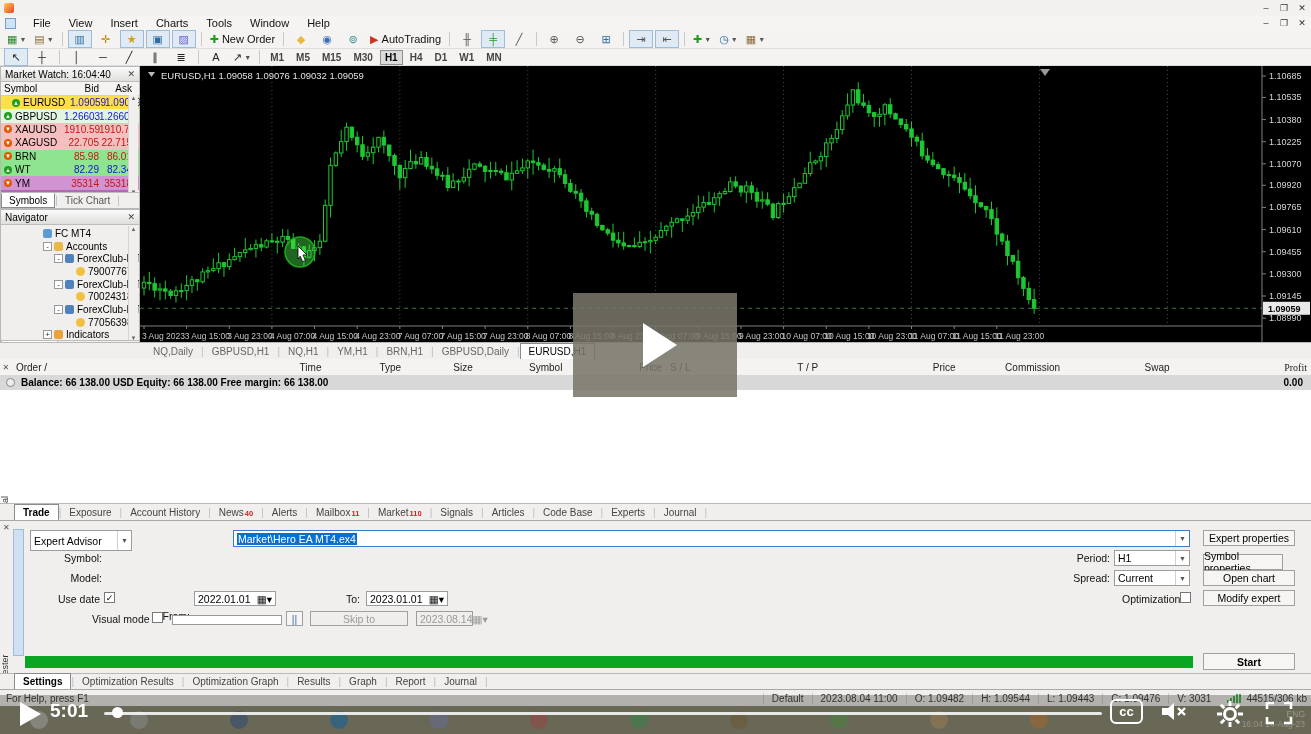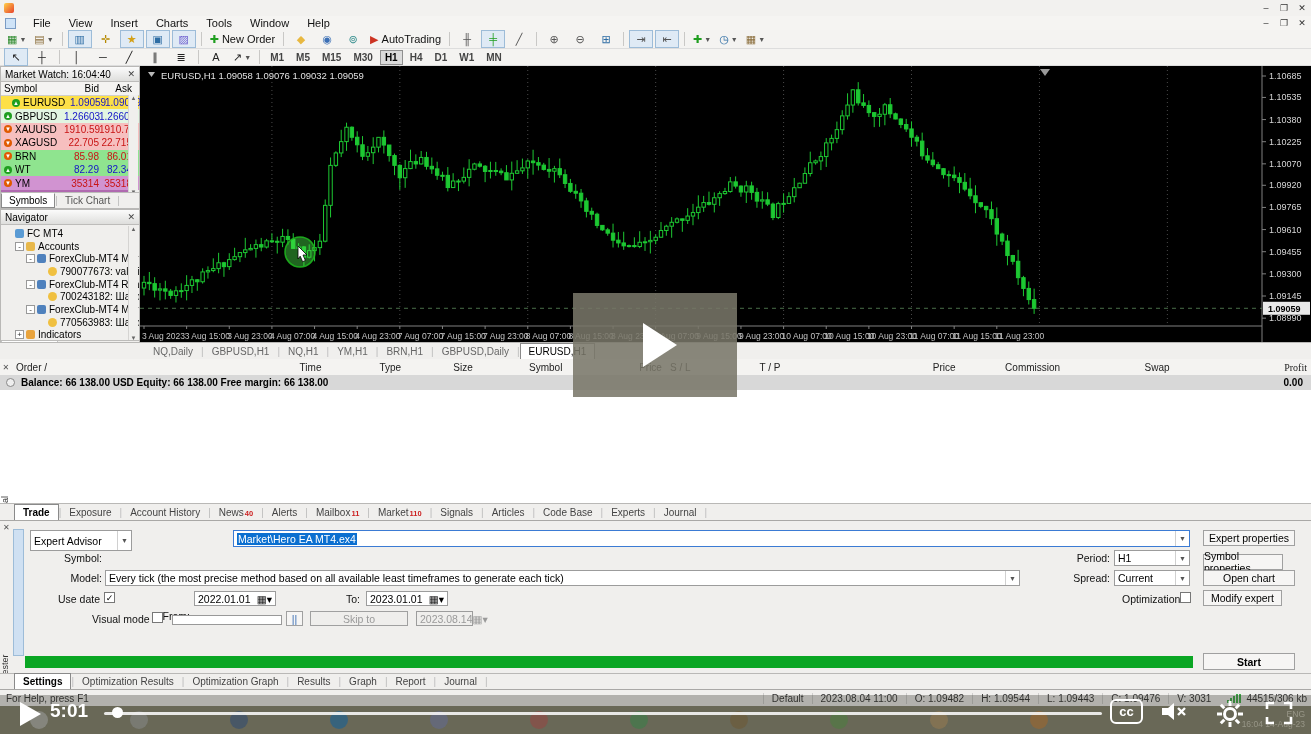--- a/index.html
+++ b/index.html
@@ -39,21 +39,21 @@
   .mwc2{width:35px;text-align:right;}
   .mwc3{width:33px;text-align:right;padding-right:1px;}
   .mwarr{width:8px;height:8px;border-radius:50%;margin-right:3px;display:flex;align-items:center;justify-content:center;
          color:#fff;font-size:6px;line-height:8px;flex:0 0 8px;}
   .scrollv{position:absolute;right:1px;width:9px;background:#f0efed;border-left:1px solid #d5d4d2;
            display:flex;flex-direction:column;justify-content:space-between;align-items:center;font-size:6px;color:#666;}
   .btabs{position:absolute;left:0;bottom:0;width:100%;height:15px;background:#f0efed;border-top:1px solid #bdbcba;
          display:flex;align-items:center;font-size:10px;color:#555;}
   .btab{padding:0 7px;height:13px;display:flex;align-items:center;}
   .btab.active{background:#fff;border:1px solid #8a8a8a;border-top:1px solid #fff;color:#000;}
-  .navtree{font-size:10px;}
+  .navtree{font-size:10px;margin-left:28px;}
   .navrow{display:flex;align-items:center;height:12.7px;white-space:nowrap;overflow:hidden;}
   .navexp{width:9px;height:9px;border:1px solid #999;background:#fff;font-size:8px;line-height:7px;text-align:center;
           color:#333;margin-right:2px;flex:0 0 9px;box-sizing:border-box;}
   .navico{width:9px;height:9px;border-radius:2px;margin-right:3px;flex:0 0 9px;}
   
   #chart-wrap{left:140px;top:66px;width:1171px;height:276px;background:#000;}
   #chart-svg{display:block;}
   .chart-tabs{left:0;top:342px;width:1311px;height:17px;background:#f0efed;border-top:1px solid #b9b8b6;
               border-bottom:1px solid #a9a8a6;display:flex;align-items:center;font-size:10px;color:#666;}
   .ctab{padding:0 8px;height:15px;display:flex;align-items:center;}
@@ -864,21 +864,21 @@
 
   <div class="abs ordhdr" id="orders-header">
     <span style="width:12px;text-align:center;font-size:8px;color:#555;">✕</span>
   <div class="ocol" style="width: 230px; text-align: left;">Order  /</div>
       <div class="ocol" style="width: 85px; text-align: right;">Time</div>
       <div class="ocol" style="width: 80px; text-align: right;">Type</div>
       <div class="ocol" style="width: 72px; text-align: right;">Size</div>
       <div class="ocol" style="width: 90px; text-align: right;">Symbol</div>
       <div class="ocol" style="width: 100px; text-align: right;">Price</div>
       <div class="ocol" style="width: 90px; text-align: left;">S / L</div>
-      <div class="ocol" style="width: 105px; text-align: left;">T / P</div>
+      <div class="ocol" style="width: 105px; text-align: center;">T / P</div>
       <div class="ocol" style="width: 100px; text-align: right;">Price</div>
       <div class="ocol" style="width: 105px; text-align: right;">Commission</div>
       <div class="ocol" style="width: 110px; text-align: right;">Swap</div>
       <div class="ocol" style="width: 138px; text-align: right; font-family: Liberation Serif, serif;">Profit</div>
     </div>
   <div class="abs balrow">
     <div class="dot"></div>
     <span>Balance: 66 138.00 USD  Equity: 66 138.00  Free margin: 66 138.00</span>
     <span style="margin-left:auto;padding-right:8px;">0.00</span>
   </div>
@@ -948,24 +948,20 @@
         <span class="car">▼</span>
       </div>
     <div class="tselect" style="left:233px;top:9px;width:957px;height:17px;border-color:#3b7bd4;">
       <span class="selhl">Market\Hero EA MT4.ex4</span>
         <span class="car">▼</span>
       </div>
 
     <div class="tlabel" style="left:40px;top:31px;width:62px;text-align:right;">Symbol:</div>
 
     <div class="tlabel" style="left:40px;top:51px;width:62px;text-align:right;">Model:</div>
-    <div class="tselect" style="left:105px;top:49px;width:915px;height:16px;">
-      <span>Every tick (the most precise method based on all available least timeframes to generate each tick)</span>
-        <span class="car">▼</span>
-      </div>
 
     <div class="tlabel" style="left:58px;top:72px;">Use date</div>
     <div class="tcheck" style="left:104px;top:71px;"><span>✓</span></div>
     <div class="tlabel" style="left:150px;top:89px;width:40px;text-align:right;">From:</div>
     <div class="tinput" style="left:194px;top:70px;width:82px;height:15px;">
       <span>2022.01.01</span>
         <span class="car" style="margin-left:auto;">▦▾</span>
       </div>
     <div class="tlabel" style="left:330px;top:72px;width:30px;text-align:right;">To:</div>
     <div class="tinput" style="left:366px;top:70px;width:82px;height:15px;">
@@ -997,21 +993,21 @@
       <span>Current</span>
         <span class="car">▼</span>
       </div>
     <div class="tlabel" style="left:1122px;top:72px;">Optimization</div>
     <div class="tcheck" style="left:1180px;top:71px;"></div>
 
     <div id="tester-buttons">
         <div class="tbutton" style="left: 1203px; top: 9px; width: 92px; height: 16px;">Expert properties</div>
         <div class="tbutton" style="left: 1203px; top: 33px; width: 80px; height: 16px;">Symbol properties</div>
         <div class="tbutton" style="left: 1203px; top: 49px; width: 92px; height: 16px;">Open chart</div>
-        <div class="tbutton" style="left: 1203px; top: 69px; width: 79px; height: 16px;">Modify expert</div>
+        <div class="tbutton" style="left: 1203px; top: 69px; width: 92px; height: 16px;">Modify expert</div>
       </div>
     <div class="progress" style="left: 25px; top: 135px; width: 1168px; height: 12px; background: rgb(10, 166, 35);" id="tester-progress"></div>
     <div class="tbutton" style="left:1203px;top:132px;width:92px;height:17px;font-weight:bold;">
         <span>Start</span>
       </div>
   </div>
 
   <div class="vlabel" style="top:648px;height:38px;">Tester</div>
   <div class="abs testtabs" id="tester-tabs">
       <div class="ttab active">

